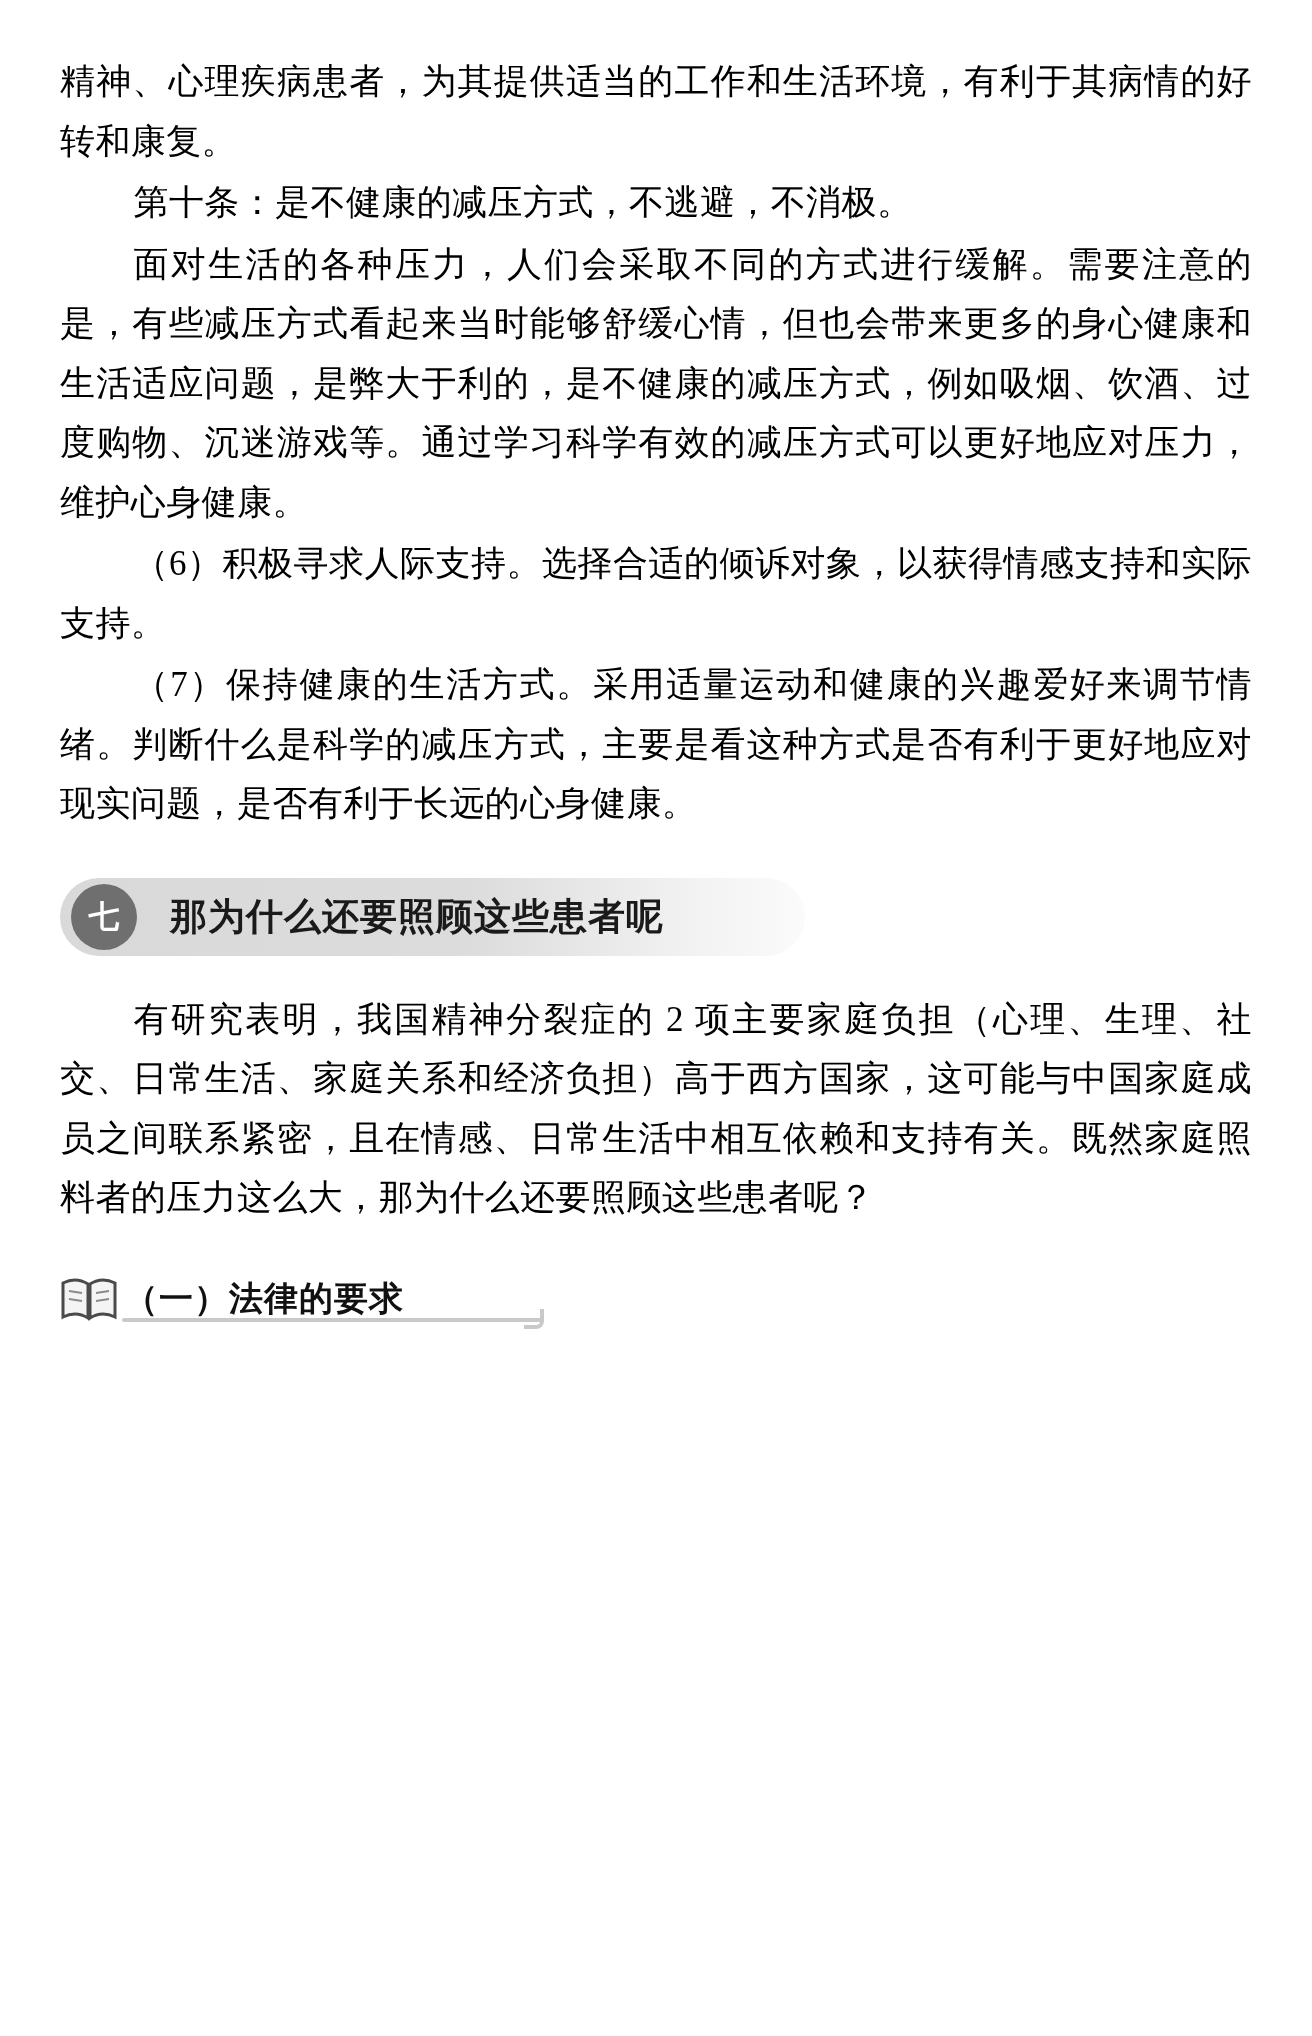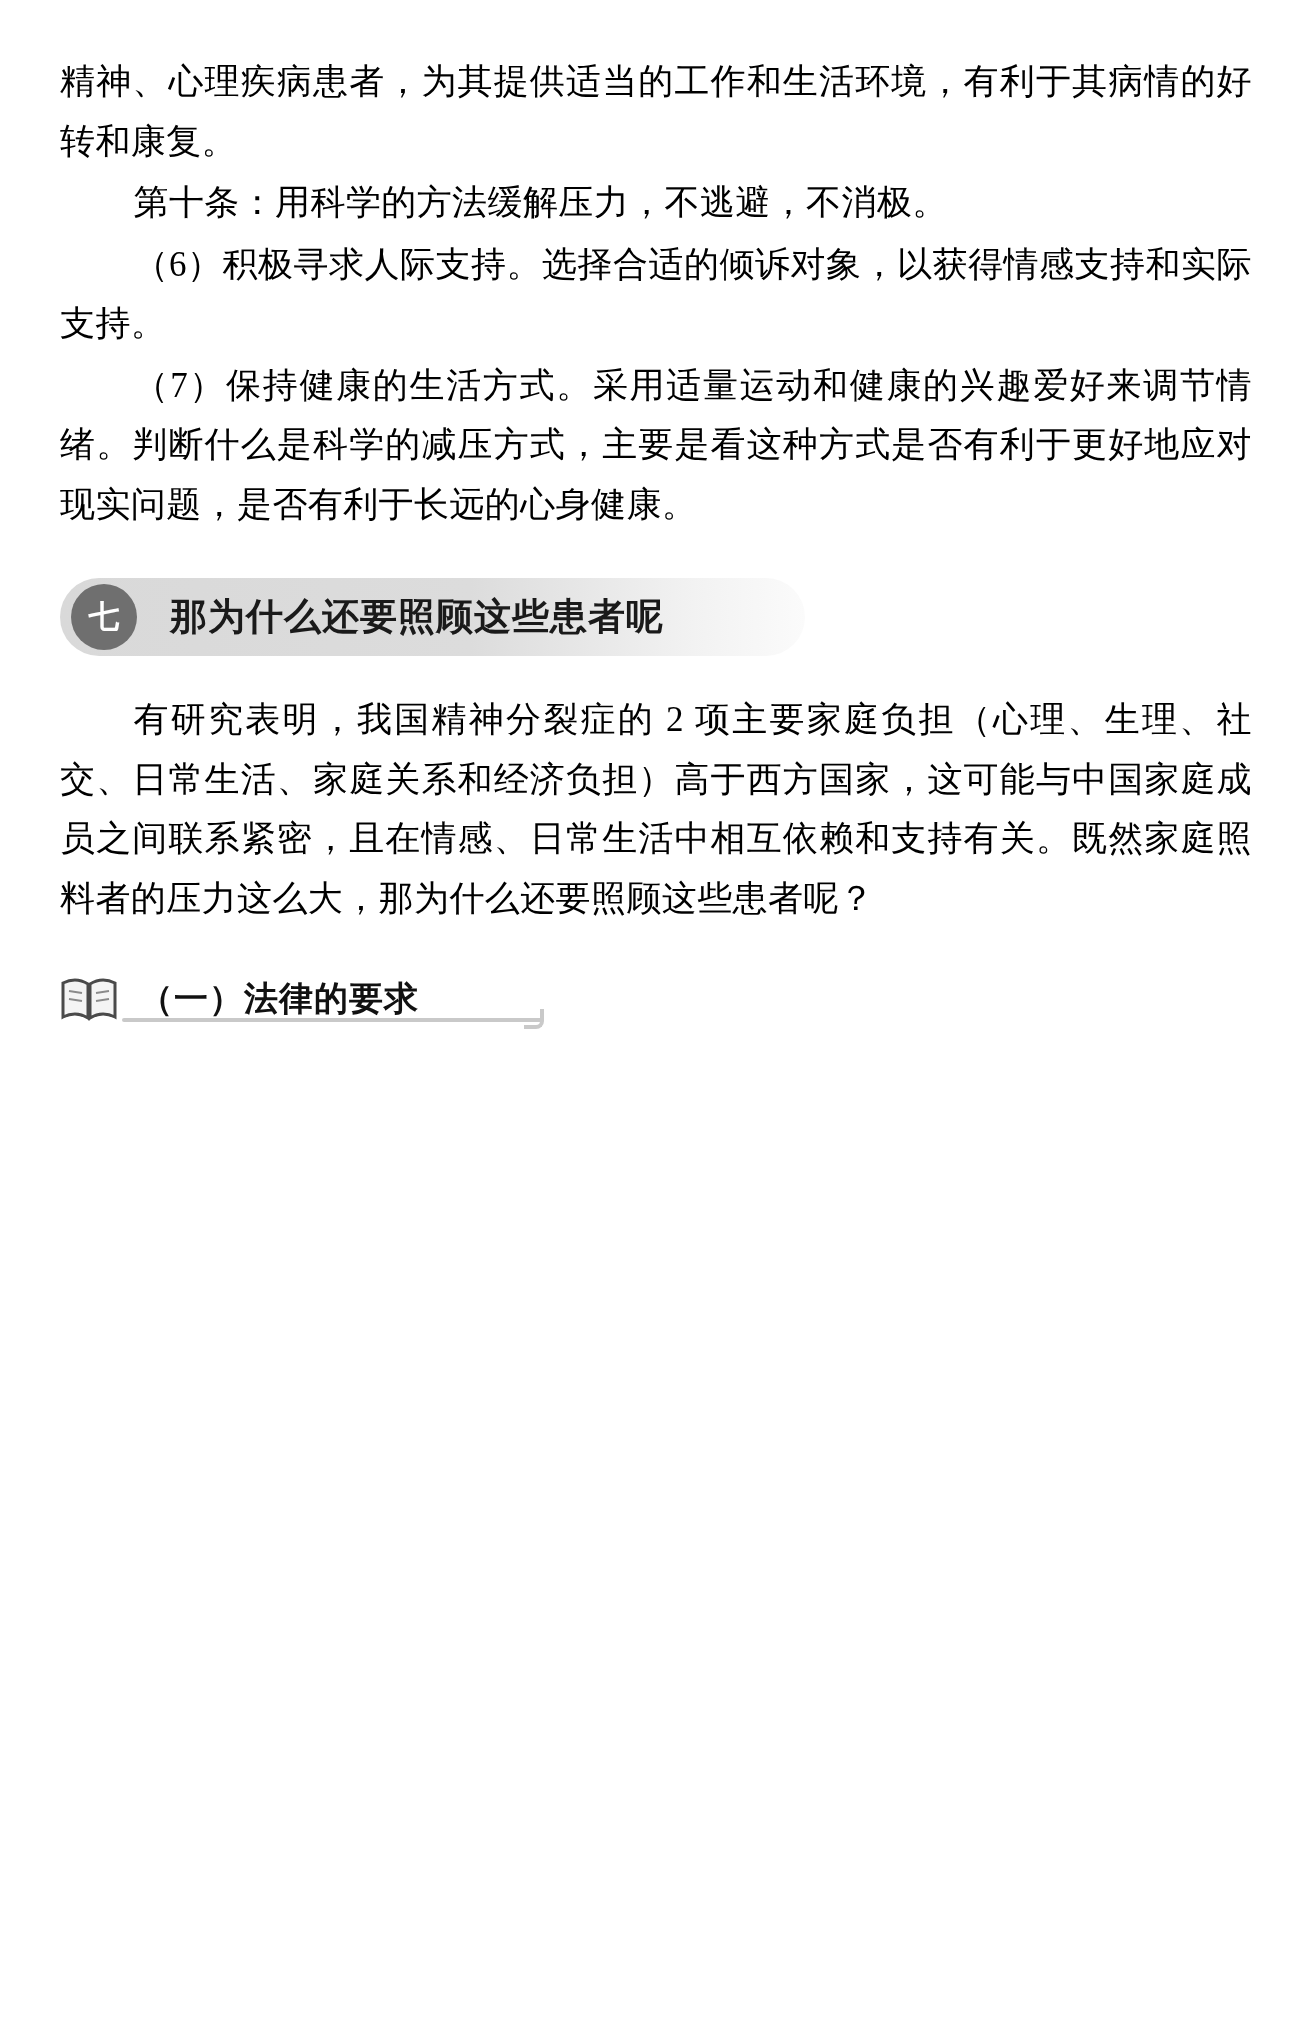--- a/index.html
+++ b/index.html
@@ -113,37 +113,38 @@
   .book-icon {
     width: 58px;
     height: 46px;
     flex: 0 0 auto;
     position: relative;
     z-index: 2;
   }
   .sub-title {
     position: relative;
     z-index: 2;
-    margin-left: 21px;
+    margin-left: 6px;
     font-size: 34px;
     font-weight: bold;
     font-family: "Liberation Sans", sans-serif;
     letter-spacing: 1px;
     color: #111111;
   }
 </style>
 </head>
 <body>
 
 <div class="page">
 
   <p class="body-text para">精神、心理疾病患者，为其提供适当的工作和生活环境，有利于其病情的好转和康复。</p>
 
-  <p class="body-text para indent">第十条：用科学的方法缓解压力，不逃避，不消极。</p>
+  <p class="body-text para indent">第十条：是不健康的减压方式，不逃避，不消极。</p>
 
+  <p class="body-text para indent">面对生活的各种压力，人们会采取不同的方式进行缓解。需要注意的是，有些减压方式看起来当时能够舒缓心情，但也会带来更多的身心健康和生活适应问题，是弊大于利的，是不健康的减压方式，例如吸烟、饮酒、过度购物、沉迷游戏等。通过学习科学有效的减压方式可以更好地应对压力，维护心身健康。</p>
 
 
   <p class="body-text para indent">（6）积极寻求人际支持。选择合适的倾诉对象，以获得情感支持和实际支持。</p>
 
   <p class="body-text para indent">（7）保持健康的生活方式。采用适量运动和健康的兴趣爱好来调节情绪。判断什么是科学的减压方式，主要是看这种方式是否有利于更好地应对现实问题，是否有利于长远的心身健康。</p>
 
   <div class="section-header">
     <div class="section-pill"></div>
     <div class="section-circle">七</div>
     <div class="section-title">那为什么还要照顾这些患者呢</div>

